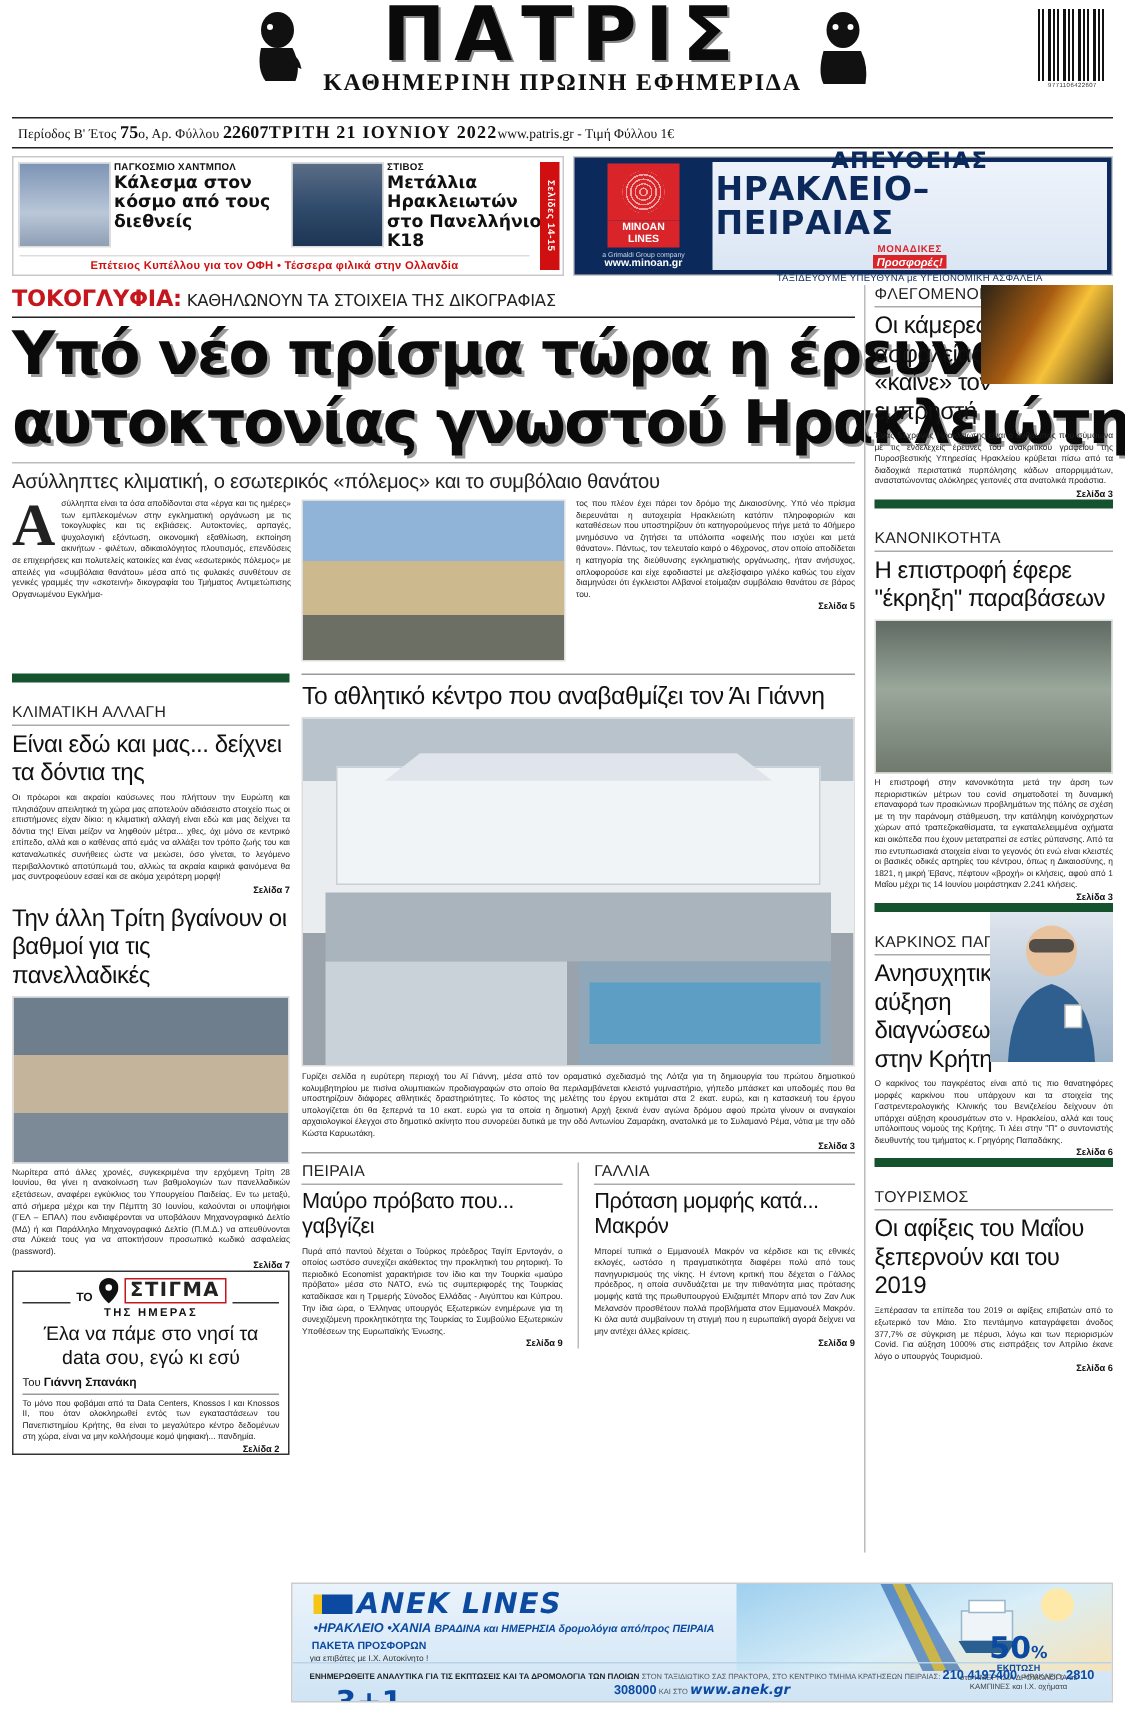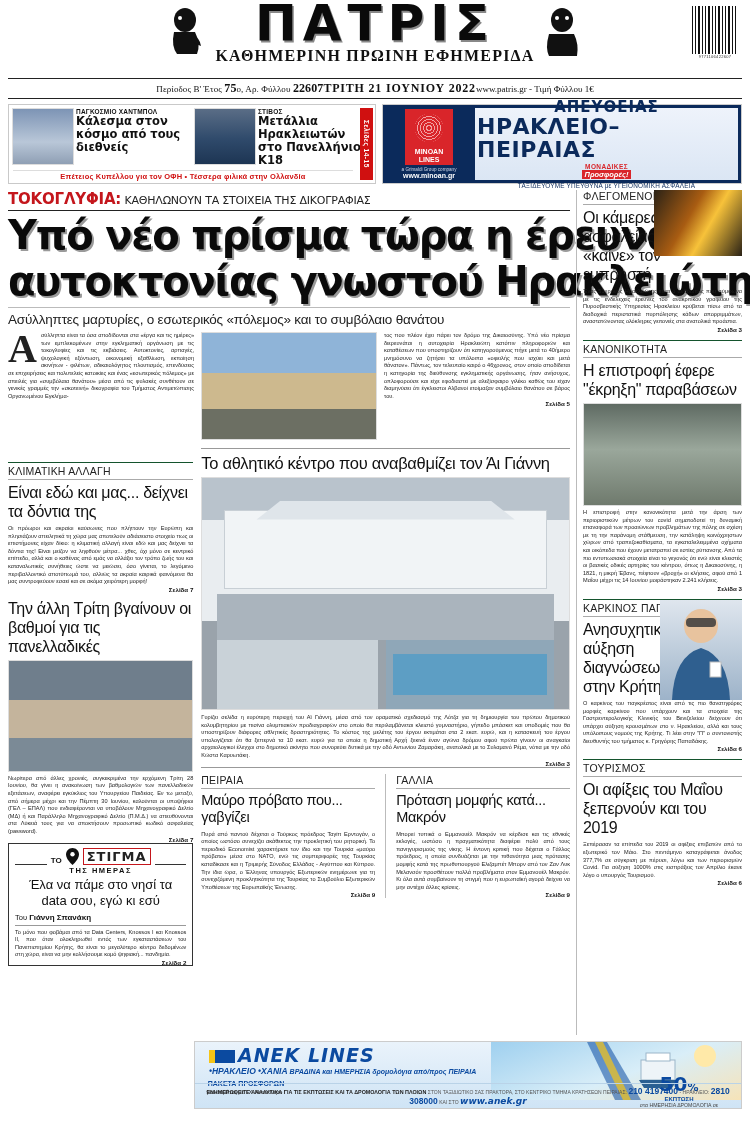--- a/index.html
+++ b/index.html
@@ -30,21 +30,21 @@
   }
   .face { width:54px; height:54px; position:relative; }
   .face svg { width:100%; height:100%; }
   .barcode { position:absolute; right:4px; top:6px; width:46px; height:58px; }
   .barcode .bars { width:100%; height:48px;
     background:repeating-linear-gradient(90deg,#111 0 1.5px,#fff 1.5px 3px,#111 3px 4px,#fff 4px 6.5px,#111 6.5px 8.5px,#fff 8.5px 10px);
   }
   .barcode .bctext { font-size:4px; text-align:center; letter-spacing:.3px; color:#333; }
 
   .infoline { border-top:1.2px solid #222; border-bottom:1.2px solid #222;
-    display:flex; align-items:center; justify-content:center;
+    display:flex; align-items:center; justify-content:flex-start;
     padding:2px 4px; font-family:"Liberation Serif", serif; font-size:9px; }
   .infoline .left { letter-spacing:.1px; }
   .infoline .left b { font-size:12px; }
   .infoline .center { font-weight:bold; font-size:12px; letter-spacing:.8px; }
   .infoline .right { font-size:9px; }
 
   
   .topads { display:flex; gap:6px; margin-top:5px; height:80px; }
   .sportbox { flex:0 0 368px; border:1px solid #c9c9c9; display:flex; position:relative; background:#fff; padding:3px; }
   .sportbox .inner { display:flex; flex:1; gap:4px; }
@@ -94,21 +94,21 @@
   .subhead { font-size:13.5px; color:#222; border-top:1px solid #bbb; margin-top:4px; padding-top:4px; letter-spacing:-.2px;}
 
   .lead-wrap { display:flex; gap:7px; margin-top:5px; }
   .lead-photo { width:176px; height:108px; border:1px solid #ddd; overflow:hidden; position:relative; }
   .bodytext { font-size:5.6px; line-height:7.6px; text-align:justify; color:#222; }
   .dropcap { float:left; font-family:"Liberation Serif",serif; font-size:40px; line-height:33px; font-weight:bold; margin:0 4px 0 0; }
   .page-ref { font-weight:bold; font-size:6.2px; float:right; }
 
   
   .sec { margin-top:7px; }
-  .sec-rule { border-top:1px solid #14532d; margin-top:14px; padding-top:2px; }
+  .sec-rule { border-top:6px solid #14532d; margin-top:0; padding-top:14px; }
   .sec-kicker { font-size:10.5px; letter-spacing:.2px; color:#222; border-bottom:1px solid #aaa; padding-bottom:2px; margin-bottom:3px;}
   .sec-head { font-size:16px; line-height:19px; color:#111; letter-spacing:-.3px; }
   .sec-head.sm { font-size:14.5px; line-height:17.5px; }
   .sec-photo { width:100%; border:1px solid #ddd; overflow:hidden; position:relative; margin:4px 0 3px; }
 
   
   .center-head { font-size:16.5px; color:#111; border-top:1px solid #999; padding-top:5px; letter-spacing:-.3px; }
   .render { width:100%; height:233px; border:1px solid #ddd; margin-top:4px; position:relative; overflow:hidden; }
 
   .two-col { display:flex; gap:10px; margin-top:6px; border-top:1px solid #999; padding-top:6px; }
@@ -122,21 +122,21 @@
   .stigma-top .to { font-size:8px; font-weight:bold; }
   .pin { width:13px; height:17px; position:relative; }
   .stigma-word { border:1.6px solid #c4161c; color:#222; font-family:"DejaVu Sans",sans-serif; font-weight:bold;
      font-size:13px; letter-spacing:1px; padding:0 3px; }
   .stigma-sub { text-align:center; font-size:7.5px; letter-spacing:1.5px; font-weight:bold; margin-top:1px;}
   .stigma-head { text-align:center; font-size:13px; line-height:16px; margin-top:2px; }
   .stigma-by { font-size:7.5px; border-bottom:1px solid #999; padding-bottom:3px; margin:4px 0 3px;}
   .stigma-by b { font-size:8px; }
 
   
-  .anek { margin-top:6px; height:68px; border:1px solid #ccc; position:relative; overflow:hidden;
+  .anek { margin-top:20px; height:80px; border:1px solid #ccc; position:relative; overflow:hidden;
      background:linear-gradient(#eaf3fb,#cfe4f5); }
   .anek-logo { position:absolute; left:14px; top:2px; font-family:"DejaVu Sans",sans-serif; font-style:italic;
      font-weight:bold; font-size:19px; color:#0b4aa0; letter-spacing:1px; }
   .anek-logo .bars { display:inline-block; width:26px; height:13px; margin-right:3px; vertical-align:-1px;
      background:linear-gradient(90deg,#f5c518 0 6px,#0b4aa0 6px 12px,#0b4aa0 12px 26px); }
   .anek-route { position:absolute; left:14px; top:24px; font-size:8.5px; font-weight:bold; font-style:italic; color:#0b4aa0;}
   .anek-offers { position:absolute; left:10px; top:38px; display:flex; gap:14px; align-items:center;flex-direction:column;}
   .off { text-align:center; width:82px; }
   .off .big { font-family:"DejaVu Sans",sans-serif; font-weight:bold; font-size:20px; color:#0b4aa0; line-height:21px;}
   .off .big small { font-size:11px; }
@@ -260,21 +260,21 @@
 
   <div class="body-grid">
 
     <div style="width:562px;">
 
       <div class="kicker-bar">
         <span class="k1">ΤΟΚΟΓΛΥΦΙΑ:</span><span class="k2"> ΚΑΘΗΛΩΝΟΥΝ ΤΑ ΣΤΟΙΧΕΙΑ ΤΗΣ ΔΙΚΟΓΡΑΦΙΑΣ</span>
       </div>
       <div class="mainhead">Υπό νέο πρίσμα τώρα η έρευνα</div>
       <div class="mainhead">αυτοκτονίας γνωστού Ηρακλειώτη</div>
-      <div class="subhead">Ασύλληπτες μαρτυρίες, ο εσωτερικός «πόλεμος» και το συμβόλαιο θανάτου</div>
+      <div class="subhead">Ασύλληπτες κλιματική, ο εσωτερικός «πόλεμος» και το συμβόλαιο θανάτου</div>
 
       <div class="lead-wrap">
         <div style="width:186px;">
           <div class="bodytext">
             <span class="dropcap">Α</span><span>σύλληπτα είναι τα όσα αποδίδονται στα «έργα και τις ημέρες» των εμπλεκομένων στην εγκληματική οργάνωση με τις τοκογλυφίες και τις εκβιάσεις. Αυτοκτονίες, αρπαγές, ψυχολογική εξόντωση, οικονομική εξαθλίωση, εκποίηση ακινήτων - φιλέτων, αδικαιολόγητος πλουτισμός, επενδύσεις σε επιχειρήσεις και πολυτελείς κατοικίες  και ένας «εσωτερικός πόλεμος» με απειλές για «συμβόλαια θανάτου» μέσα από τις φυλακές συνθέτουν σε γενικές γραμμές την «σκοτεινή» δικογραφία του Τμήματος Αντιμετώπισης Οργανωμένου Εγκλήμα-</span>
           </div>
         </div>
         <div class="lead-photo ph-street"></div>
         <div style="flex:1;">
           <div class="bodytext">τος που πλέον έχει πάρει τον δρόμο της Δικαιοσύνης. Υπό νέο πρίσμα διερευνάται η αυτοχειρία Ηρακλειώτη κατόπιν πληροφοριών και καταθέσεων που υποστηρίζουν ότι κατηγορούμενος  πήγε μετά το 40ήμερο μνημόσυνο να ζητήσει  τα υπόλοιπα «οφειλής που ισχύει και μετά θάνατον». Πάντως, τον τελευταίο καιρό ο 46χρονος, στον οποίο αποδίδεται η κατηγορία της διεύθυνσης εγκληματικής οργάνωσης, ήταν ανήσυχος, οπλοφορούσε και είχε εφοδιαστεί με αλεξίσφαιρο γιλέκο καθώς του είχαν διαμηνύσει ότι έγκλειστοι Αλβανοί ετοίμαζαν συμβόλαιο θανάτου σε βάρος του.</div>

